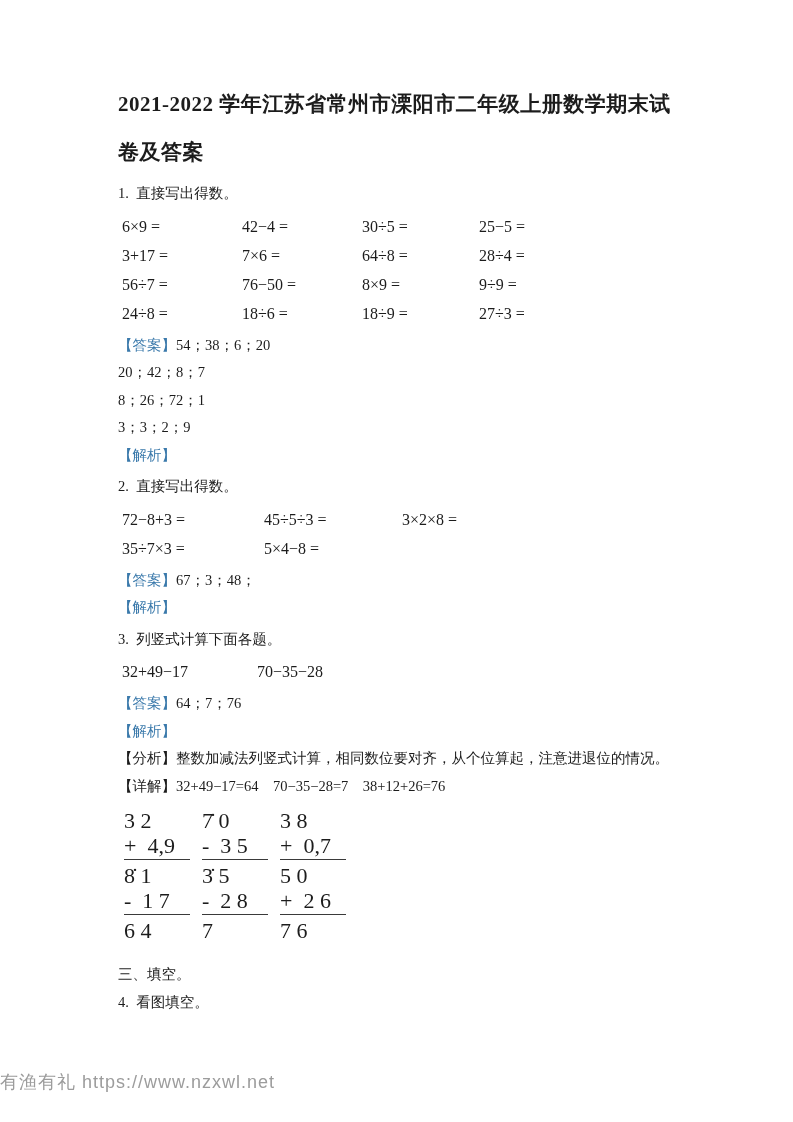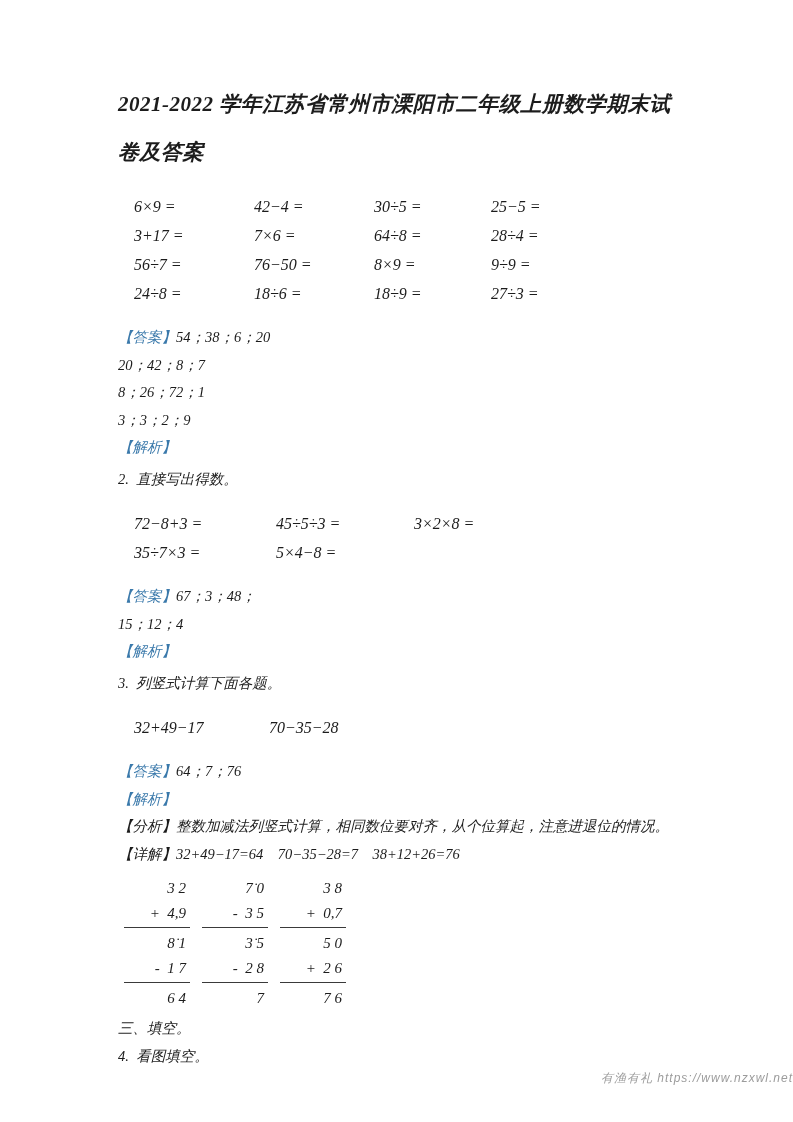--- a/index.html
+++ b/index.html
@@ -8,21 +8,20 @@
     --footer-gray:#9c9c9c;
   }
   html,body{margin:0;padding:0;background:#ffffff;}
   .page{
     position:relative;
     width:793px;height:1122px;
     background:#ffffff;
     overflow:hidden;
     font-family:"Liberation Serif","DejaVu Serif",serif;
     color:var(--body-text);
-    font-style:italic;
   }
   .content{
     position:absolute;
     left:118px;top:0;
     width:574px;
   }
   .doc-title{
     margin-top:80px;
     font-size:21px;
     font-weight:700;
@@ -32,73 +31,73 @@
   .line{
     margin:0;
     font-size:14.5px;
     line-height:27.5px;
     white-space:pre-wrap;
   }
   .heading{margin-top:4px;}
   .blue{color:var(--accent-blue);}
   .eq-grid{
     display:grid;
-    margin:16px;
+    margin:4px;
   }
   .eq-grid.g1{grid-template-columns:120px 120px 117px 117px;}
   .eq-grid.g2{grid-template-columns:142px 138px 150px;}
   .eq-grid.g3{grid-template-columns:135px 140px 160px;}
   .eq-cell{
     font-size:16px;
     line-height:29px;
     white-space:pre;
   }
   .vwrap{
     display:flex;
     gap:12px;
     margin:8px 0 0 6px;
   }
   .vstack{
     width:66px;
-    text-align:right;
-    font-size:15px;
+    font-size:22px;
   }
   .vrow{
     line-height:25px;
     padding-right:4px;
     white-space:pre;
   }
   .vrow.rule{
     border-bottom:1.5px solid #3a3a3a;
     padding-bottom:1px;
     margin-bottom:3px;
   }
-  .section{margin-top:4px;}
+  .section{margin-top:18px;}
   .footer{
     position:absolute;
     left:0;top:1070px;
     width:100%;
-    text-align:right;
+    text-align:left;
     font-family:"Liberation Sans","DejaVu Sans",sans-serif;
-    font-size:12px;
+    font-size:18px;
     letter-spacing:1px;
     color:var(--footer-gray);
   }
 </style>
 </head>
 <body>
 
 <div class="page">
   <div class="content">
 
     <div class="doc-title">
       <div>2021-2022 学年江苏省常州市溧阳市二年级上册数学期末试</div>
       <div>卷及答案</div>
     </div>
 
+    <p class="line heading">1.  直接写出得数。</p>
     <div class="eq-grid g1">
       <span class="eq-cell">6×9 =</span>
       <span class="eq-cell">42−4 =</span>
       <span class="eq-cell">30÷5 =</span>
       <span class="eq-cell">25−5 =</span>
       <span class="eq-cell">3+17 =</span>
       <span class="eq-cell">7×6 =</span>
       <span class="eq-cell">64÷8 =</span>
       <span class="eq-cell">28÷4 =</span>
       <span class="eq-cell">56÷7 =</span>
@@ -118,21 +117,20 @@
 
     <p class="line heading">2.  直接写出得数。</p>
     <div class="eq-grid g2">
       <span class="eq-cell">72−8+3 =</span>
       <span class="eq-cell">45÷5÷3 =</span>
       <span class="eq-cell">3×2×8 =</span>
       <span class="eq-cell">35÷7×3 =</span>
       <span class="eq-cell">5×4−8 =</span>
     </div>
     <p class="line"><span class="blue">【答案】</span><span>67；3；48；</span></p>
-    <p class="line">15；12；4</p>
     <p class="line"><span class="blue">【解析】</span></p>
 
     <p class="line heading">3.  列竖式计算下面各题。</p>
     <div class="eq-grid g3">
       <span class="eq-cell">32+49−17</span>
       <span class="eq-cell">70−35−28</span>
     </div>
     <p class="line"><span class="blue">【答案】</span><span>64；7；76</span></p>
     <p class="line"><span class="blue">【解析】</span></p>
     <p class="line"><span>【分析】</span><span>整数加减法列竖式计算，相同数位要对齐，从个位算起，注意进退位的情况。</span></p>

